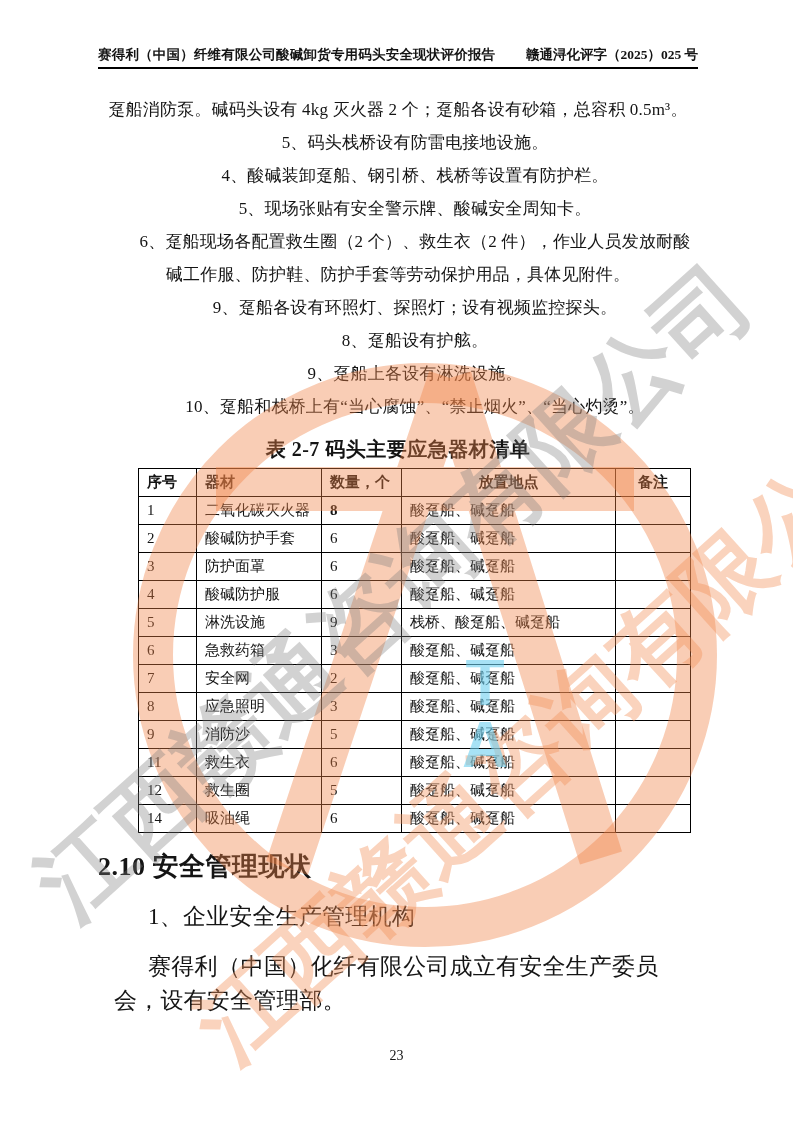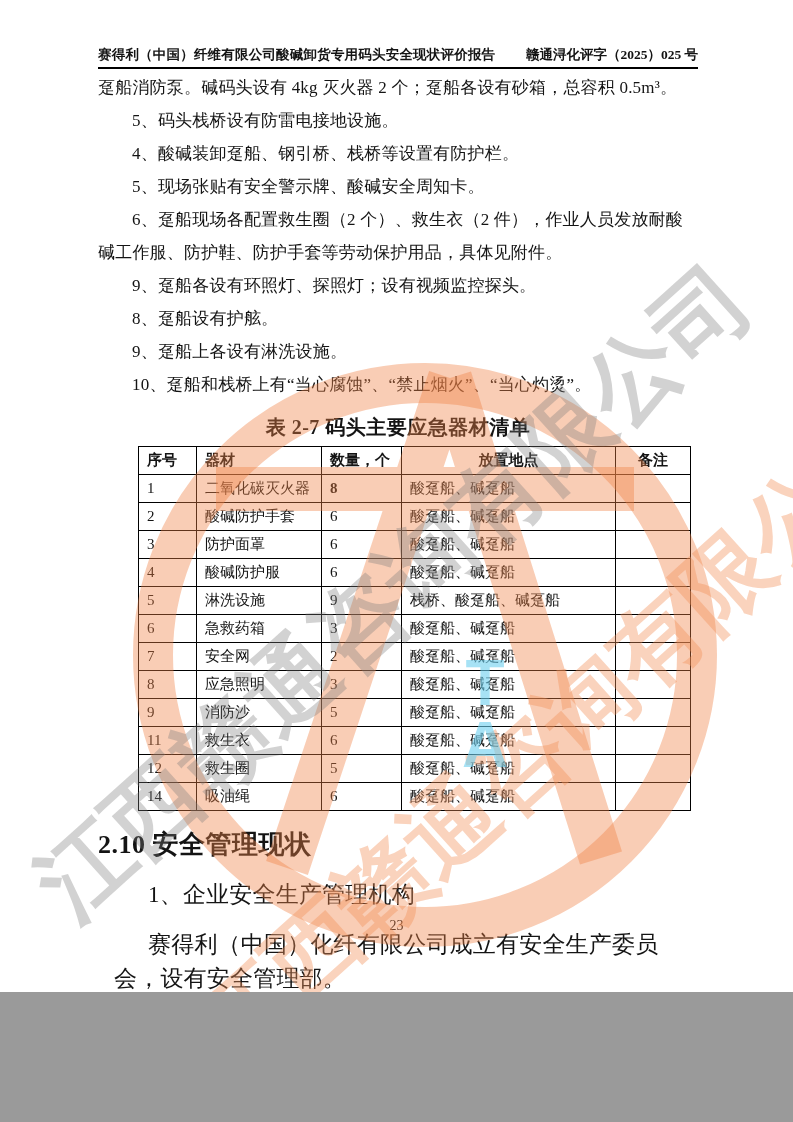--- a/index.html
+++ b/index.html
@@ -1,23 +1,23 @@
 <!DOCTYPE html>
 <html><head>
 <meta charset="utf-8">
 <style>
   html,body{margin:0;padding:0;background:#9a9a9a;}
-  .page{position:relative;width:793px;height:992px;background:#ffffff;overflow:hidden;
+  .page{position:relative;width:793px;height:1122px;background:#ffffff;overflow:hidden;
         font-family:"Liberation Serif","DejaVu Serif",serif;color:#141414;}
   .content{position:absolute;left:98px;top:46px;width:600px;}
   .header{display:flex;justify-content:space-between;align-items:flex-end;
           border-bottom:2px solid #000;padding-bottom:3px;font-size:13.5px;font-weight:bold;}
   .header .hl{letter-spacing:.2px;}
   .header .hr{white-space:nowrap;margin-left:28px;}
-  .bodytext{margin-top:2px;}
+  .bodytext{margin-top:24px;text-align:center;}
   .bodytext p{margin:0;font-size:17px;line-height:33px;text-indent:34px;letter-spacing:.2px;}
   .bodytext p.noindent{text-indent:0;}
   .table-title{text-align:center;font-weight:bold;font-size:20px;margin:13px 0 5px 0;letter-spacing:.5px;}
   table.eq{border-collapse:collapse;margin-left:40px;width:552px;font-size:15px;table-layout:fixed;}
   table.eq th,table.eq td{border:1px solid #000;padding:1px 8px;height:25px;text-align:left;
         font-weight:normal;overflow:hidden;white-space:nowrap;}
   table.eq th{font-weight:bold;}
   table.eq th:nth-child(4),table.eq th:nth-child(5){text-align:center;}
   table.eq col.c1{width:58px;} table.eq col.c2{width:125px;} table.eq col.c3{width:80px;}
   table.eq col.c4{width:214px;} table.eq col.c5{width:75px;}

